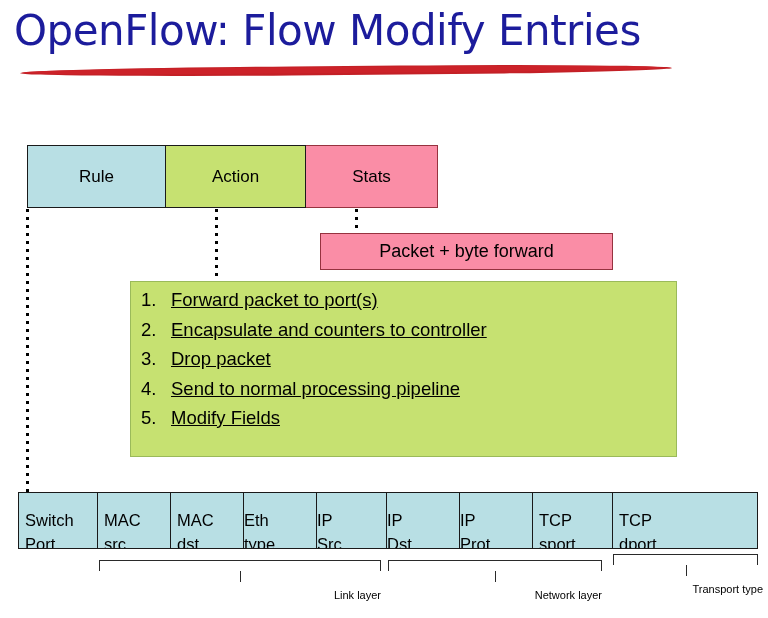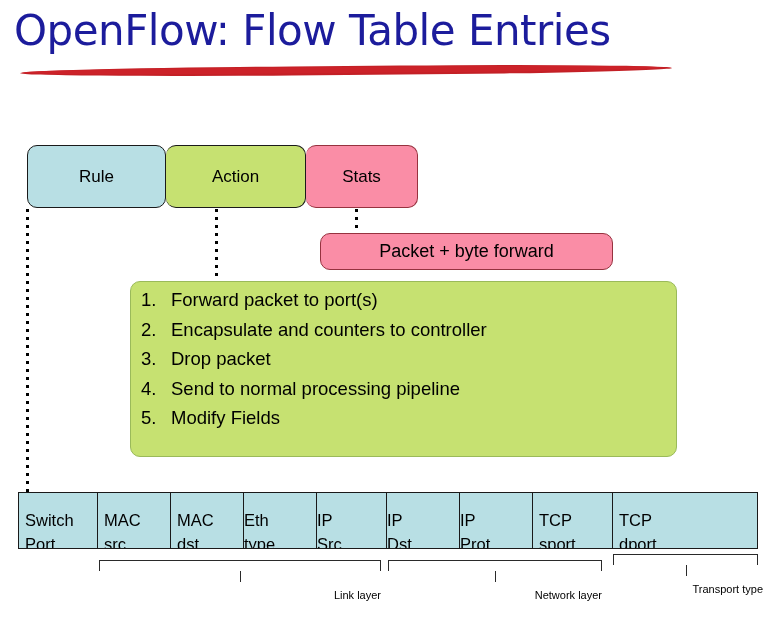--- a/index.html
+++ b/index.html
@@ -51,37 +51,36 @@
 
   
   .box {
     position: absolute;
     box-sizing: border-box;
     display: flex;
     align-items: center;
     justify-content: center;
     font-size: 17px;
     line-height: 1.15;
-    border-radius: 10px;
   }
 
   .hdr-rule {
     left: 27px; top: 145px; width: 139px; height: 63px;
     background: #b8dfe4;
     border: 1.6px solid #1a1a1a;
   }
   .hdr-action {
     left: 166px; top: 145px; width: 140px; height: 63px;
     background: #c6e171;
     border: 1.6px solid #1a1a1a;
     border-left: none;
     align-items: center;
   }
   .hdr-stats {
-    left: 306px; top: 145px; width: 112px; height: 63px;
+    left: 306px; top: 145px; width: 132px; height: 63px;
     background: #fa8da6;
     border: 1.6px solid #96323f;
     border-left: none;
   }
 
   .counters-box {
     left: 320px; top: 233px; width: 293px; height: 37px;
     background: #fa8da6;
     border: 1.4px solid #96323f;
     font-size: 18px;
@@ -98,21 +97,21 @@
     display: flex;
     font-size: 18.5px;
     line-height: 1.0;
     margin-bottom: 11px;
     white-space: nowrap;
   }
   .action-num {
     width: 30px;
     flex: 0 0 30px;
   }
-  .action-text { flex: 1 1 auto; }
+  .action-text { flex: 1 1 auto; text-decoration: underline; }
 
   
   .dotline {
     position: absolute;
     width: 3px;
     background-image: linear-gradient(to bottom, #000 0 3px, transparent 3px 8px);
     background-size: 3px 8px;
     background-repeat: repeat-y;
   }
   #dot-rule   { left: 26px;  top: 209px; height: 284px; }
@@ -172,21 +171,21 @@
   #bracket-link      { left: 99px;  top: 560px; width: 282px; }
   #label-link        { left: 99px;  top: 589px; width: 282px; }
   #bracket-network   { left: 388px; top: 560px; width: 214px; }
   #label-network     { left: 388px; top: 589px; width: 214px; }
   #bracket-transport { left: 613px; top: 554px; width: 145px; }
   #label-transport   { left: 608px; top: 583px; width: 155px; }
 </style>
 </head>
 <body>
 
-<div id="slide-title">OpenFlow: Flow Table Entries</div>
+<div id="slide-title">OpenFlow: Flow Modify Entries</div>
 <div id="title-underline"></div>
 
 <div class="box hdr-rule">
   <span>Rule</span>
 </div>
 <div class="box hdr-action">
   <span>Action</span>
 </div>
 <div class="box hdr-stats">
   <span>Stats</span>

